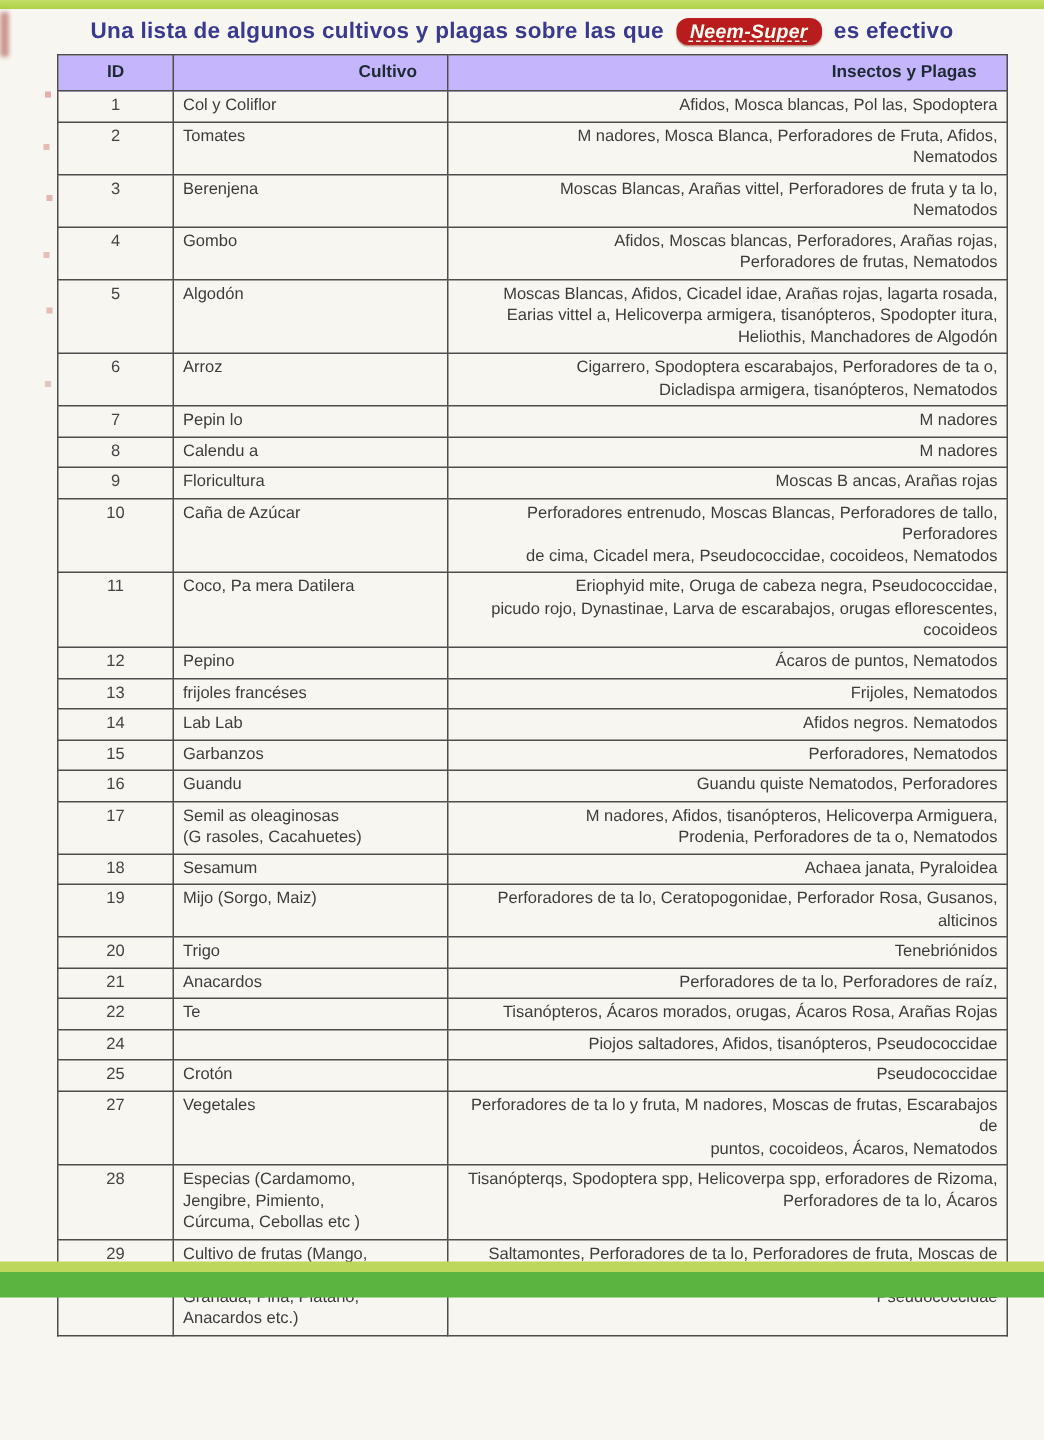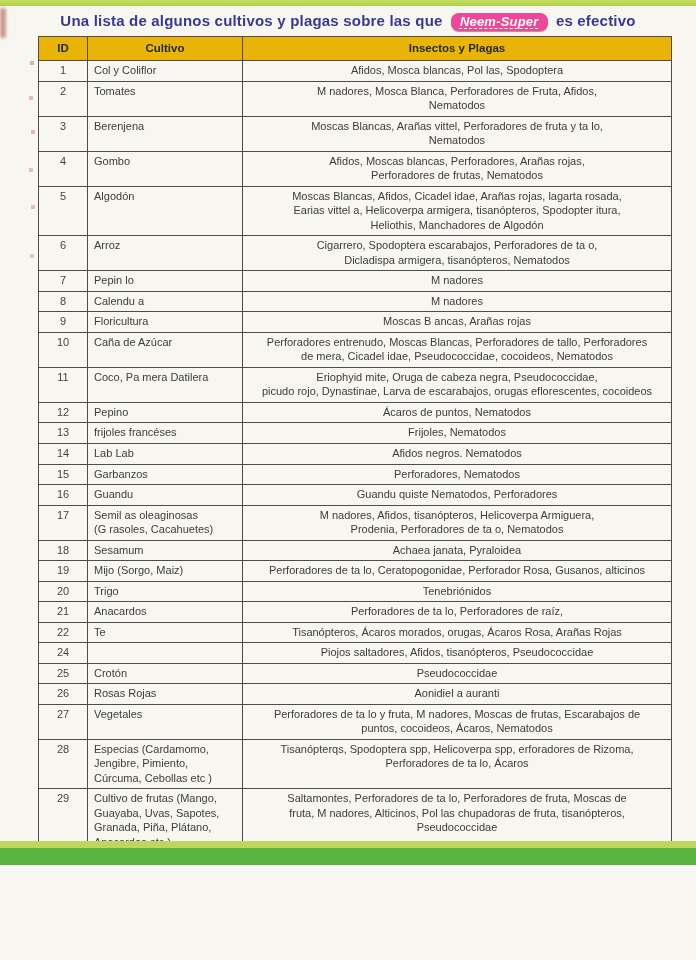--- a/index.html
+++ b/index.html
@@ -15,21 +15,21 @@
     background:linear-gradient(to bottom,#c6dd66,#aed047);
   }
   .title-row{
     position:absolute;top:12px;left:0;width:696px;
     text-align:center;
     font-size:15px;font-weight:bold;color:#39398d;
     letter-spacing:.2px;
   }
   .brand-badge{
     display:inline-block;
-    background:#ec4899;
+    background:#b91c1c;
     color:#fdfdf4;
     font-style:italic;
     font-weight:bold;
     font-size:13px;
     padding:1px 9px 2px 9px;
     border-radius:8px;
     margin:0 4px;
     box-shadow:0 1px 1px rgba(120,30,10,.5);
     text-decoration:underline dashed 1px;
     text-underline-offset:2px;
@@ -40,29 +40,29 @@
     border-collapse:collapse;
     font-size:11px;
     color:#3c3c3c;
   }
   table.crops th, table.crops td{
     border:1px solid #4d4d4d;
     vertical-align:top;
     line-height:1.32;
   }
   table.crops th{
-    background:#eab308;
+    background:#c4b5fd;
     color:#1e2a33;
     font-size:11.5px;
-    padding:4px 6px;
+    padding:4px 20px;
   }
   th.c-id, td.c-id{width:36px;text-align:center;}
   th.c-cultivo, td.c-cultivo{width:142px;text-align:left;}
-  th.c-cultivo{text-align:center;}
-  th.c-plagas, td.c-plagas{text-align:center;}
+  th.c-cultivo{text-align:right;}
+  th.c-plagas, td.c-plagas{text-align:right;}
   table.crops td{
     padding:2px 6px 3px 6px;
     white-space:pre-line;
   }
   td.c-id{color:#444;}
   .bottom-band{
     position:absolute;top:841px;left:0;width:696px;height:24px;
   }
   .band-light{height:7px;background:#bdd75c;}
   .band-dark{height:17px;background:#5ab43f;}
@@ -155,21 +155,21 @@
   </tr>
       <tr>
     <td class="c-id">9</td>
     <td class="c-cultivo">Floricultura</td>
     <td class="c-plagas">Moscas B ancas, Arañas rojas</td>
   </tr>
       <tr>
     <td class="c-id">10</td>
     <td class="c-cultivo">Caña de Azúcar</td>
     <td class="c-plagas">Perforadores entrenudo, Moscas Blancas, Perforadores de tallo, Perforadores
-de mera, Cicadel idae, Pseudococcidae, cocoideos, Nematodos</td>
+de cima, Cicadel mera, Pseudococcidae, cocoideos, Nematodos</td>
   </tr>
       <tr>
     <td class="c-id">11</td>
     <td class="c-cultivo">Coco, Pa mera Datilera</td>
     <td class="c-plagas">Eriophyid mite, Oruga de cabeza negra, Pseudococcidae,
 picudo rojo, Dynastinae, Larva de escarabajos, orugas eflorescentes, cocoideos</td>
   </tr>
       <tr>
     <td class="c-id">12</td>
     <td class="c-cultivo">Pepino</td>
@@ -229,25 +229,20 @@
   </tr>
       <tr>
     <td class="c-id">24</td>
     <td class="c-cultivo"></td>
     <td class="c-plagas">Piojos saltadores, Afidos, tisanópteros, Pseudococcidae</td>
   </tr>
       <tr>
     <td class="c-id">25</td>
     <td class="c-cultivo">Crotón</td>
     <td class="c-plagas">Pseudococcidae</td>
-  </tr>
-      <tr>
-    <td class="c-id">26</td>
-    <td class="c-cultivo">Rosas Rojas</td>
-    <td class="c-plagas">Aonidiel a auranti</td>
   </tr>
       <tr>
     <td class="c-id">27</td>
     <td class="c-cultivo">Vegetales</td>
     <td class="c-plagas">Perforadores de ta lo y fruta, M nadores, Moscas de frutas, Escarabajos de
 puntos, cocoideos, Ácaros, Nematodos</td>
   </tr>
       <tr>
     <td class="c-id">28</td>
     <td class="c-cultivo">Especias (Cardamomo,

